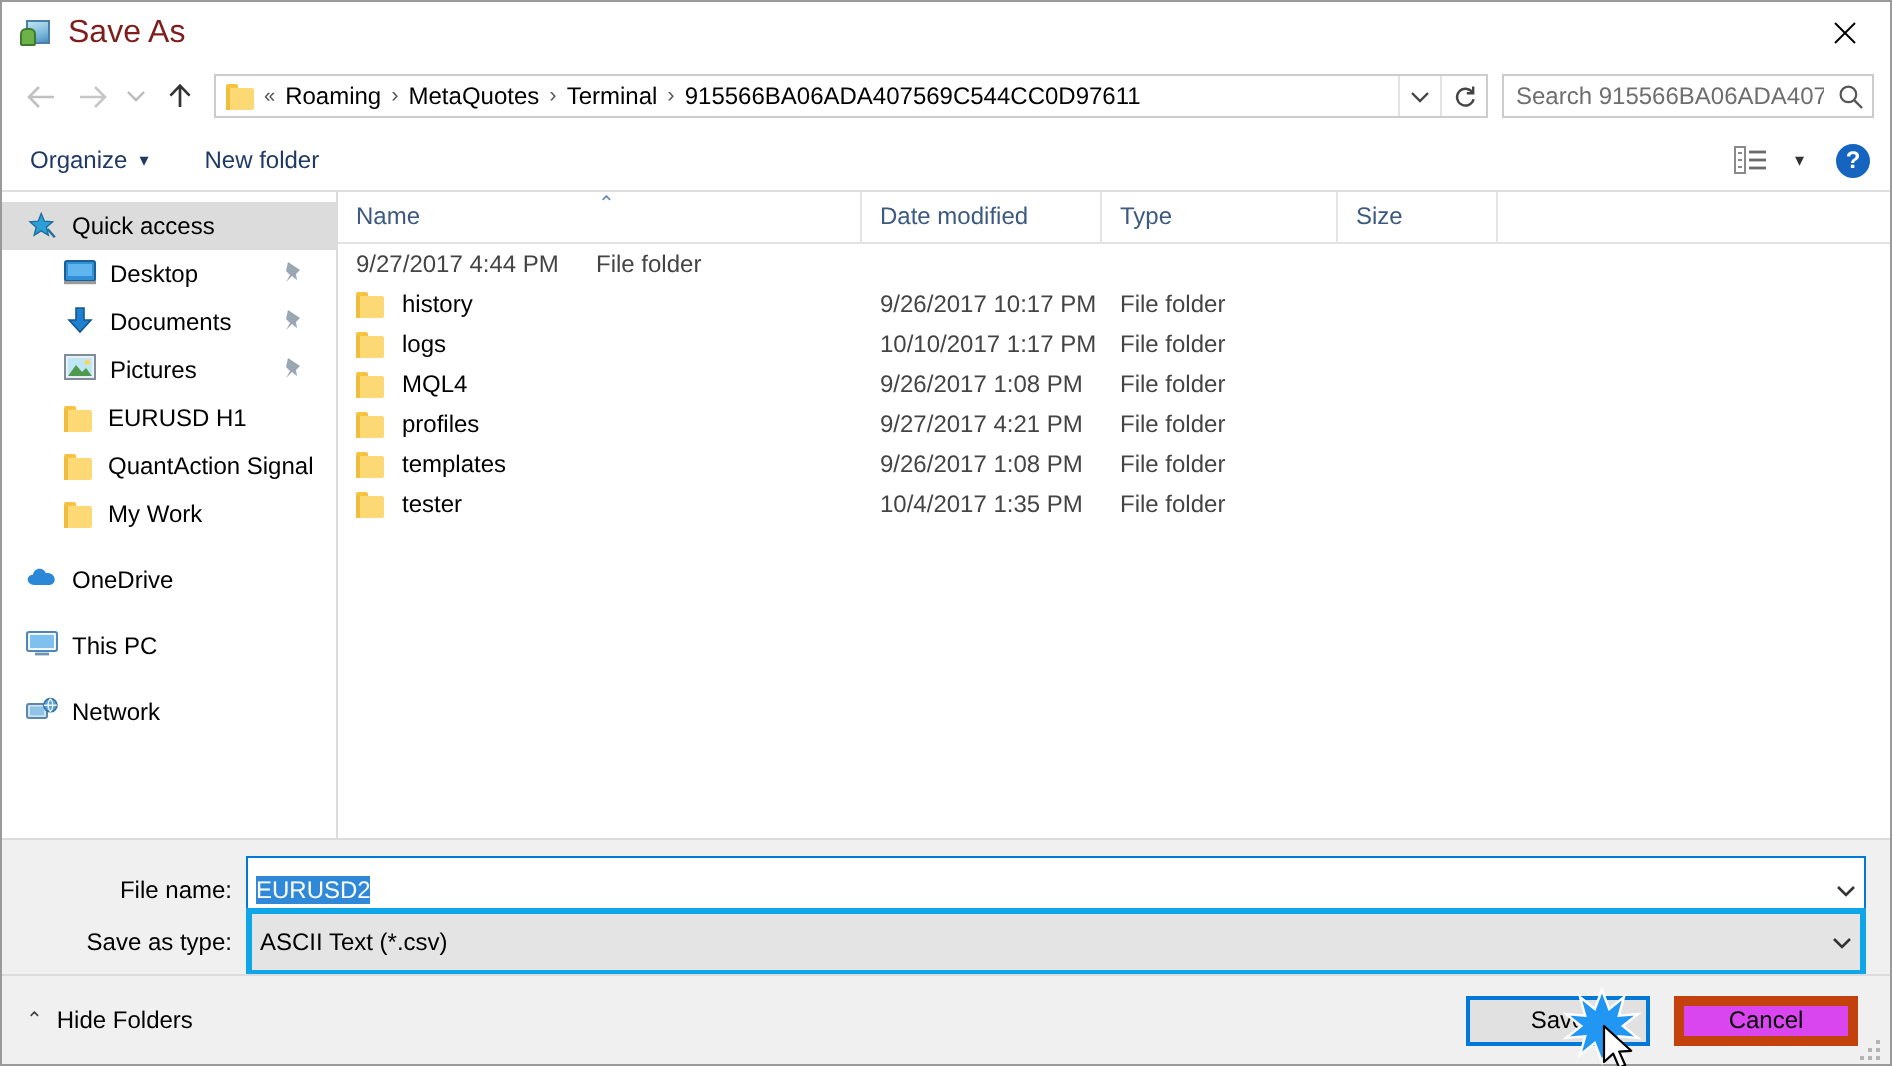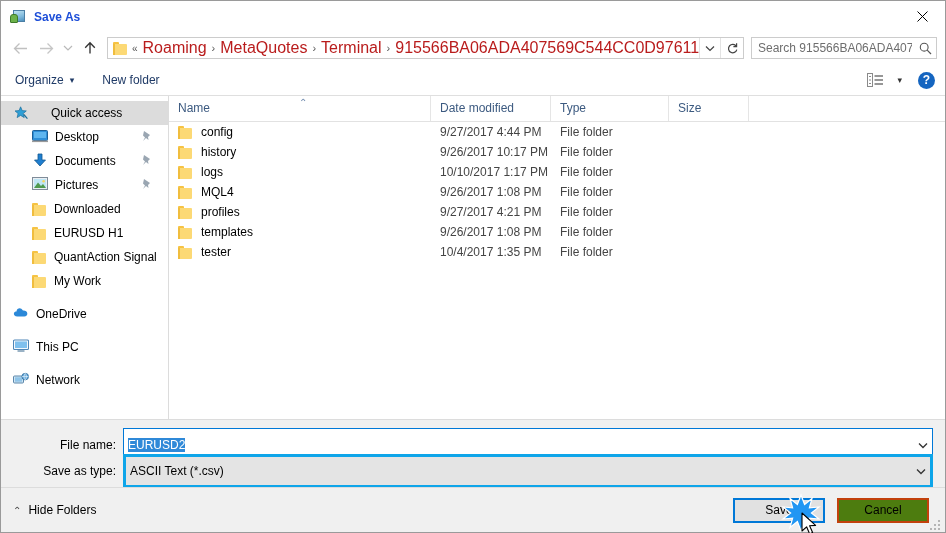--- a/index.html
+++ b/index.html
@@ -51,23 +51,22 @@
   .title-icon .person {
     position: absolute; left: 0px; top: 5px;
     width: 8px; height: 9px;
     background: #6cb24a;
     border: 1px solid #3e7a2a;
     border-radius: 3px 3px 1px 1px;
     box-sizing: border-box;
   }
   .title-text {
     margin-left: 8px;
-    font-size: 12px;
-    color: #1d4ed8;
-    font-weight: bold;
+    font-size: 16px;
+    color: #7f1d1d;
   }
   .close-btn {
     position: absolute;
     right: 0; top: 0;
     width: 46px; height: 30px;
     display: flex; align-items: center; justify-content: center;
     color: #000;
   }
   .close-btn svg { display:block; }
 
@@ -114,22 +113,22 @@
     min-width: 0;
   }
   .crumb-sep {
     color: #555;
     font-size: 11px;
     padding: 0 5px;
     flex: 0 0 auto;
   }
   .crumb-chevron { font-size: 10px; color: #555; padding: 0 5px 0 0; }
   .crumb-item {
-    font-size: 16px;
-    color: #b91c1c;
+    font-size: 12px;
+    color: #000000;
     flex: 0 0 auto;
   }
   .crumb-drop {
     width: 20px; height: 20px;
     display:flex; align-items:center; justify-content:center;
     flex: 0 0 auto;
     color:#333;
     border-left: 1px solid #e3e3e3;
   }
   .crumb-refresh {
@@ -228,21 +227,21 @@
     overflow: hidden;
   }
   .side-item {
     height: 24px;
     display: flex;
     align-items: center;
     padding-left: 31px;
     box-sizing: border-box;
     position: relative;
   }
-  .side-item.selected { background: #dcdcdc; gap: 15px; }
+  .side-item.selected { background: #dcdcdc; }
   .side-item.root { padding-left: 12px; }
   .side-ico {
     width: 16px; height: 16px;
     margin-right: 7px;
     flex: 0 0 auto;
     position: relative;
   }
   .side-label {
     font-size: 12px;
     color: #000;
@@ -427,22 +426,22 @@
     display: flex;
     align-items: center;
     gap: 12px;
   }
   .btn {
     width: 92px;
     height: 25px;
     font-size: 12px;
     display: flex; align-items: center; justify-content: center;
     box-sizing: border-box;
-    background: #4d7c0f;
-    border: 2px solid #c2410c;
+    background: #d946ef;
+    border: 5px solid #c2410c;
     color: #000;
     position: relative;
   }
   .btn.primary {
     border: 2px solid #0078d7;
     background: #e1e1e1;
   }
   .grip {
     position: absolute;
     right: 3px; bottom: 2px;
@@ -635,27 +634,20 @@
               <path d="M3 1 L9 5 L7 7 L7.5 10 L5 8 L2 11 L4 7.5 L2 5.5 Z" fill="#9aa6b2"></path>
             </svg>
         </span>
       </div>
 
       <div class="side-item">
         <span class="side-ico folder">
             <span class="tab"></span>
             <span class="body-f"></span>
           </span>
-        <span class="side-label">Downloaded</span>
-      </div>
-      <div class="side-item">
-        <span class="side-ico folder">
-            <span class="tab"></span>
-            <span class="body-f"></span>
-          </span>
         <span class="side-label">EURUSD H1</span>
       </div>
       <div class="side-item">
         <span class="side-ico folder">
             <span class="tab"></span>
             <span class="body-f"></span>
           </span>
         <span class="side-label">QuantAction Signal</span>
       </div>
       <div class="side-item">
@@ -717,27 +709,20 @@
         <div class="lh-cell c-type">
           <span>Type</span>
         </div>
         <div class="lh-cell c-size">
           <span>Size</span>
         </div>
       </div>
 
       <div class="rows">
         <div class="row">
-          <div class="cell cell-name">
-            <span class="folder">
-                <span class="tab"></span>
-                <span class="body-f"></span>
-              </span>
-            <span>config</span>
-          </div>
           <div class="cell cell-date">9/27/2017 4:44 PM</div>
           <div class="cell cell-type">File folder</div>
           <div class="cell cell-size"></div>
         </div>
         <div class="row">
           <div class="cell cell-name">
             <span class="folder">
                 <span class="tab"></span>
                 <span class="body-f"></span>
               </span>

